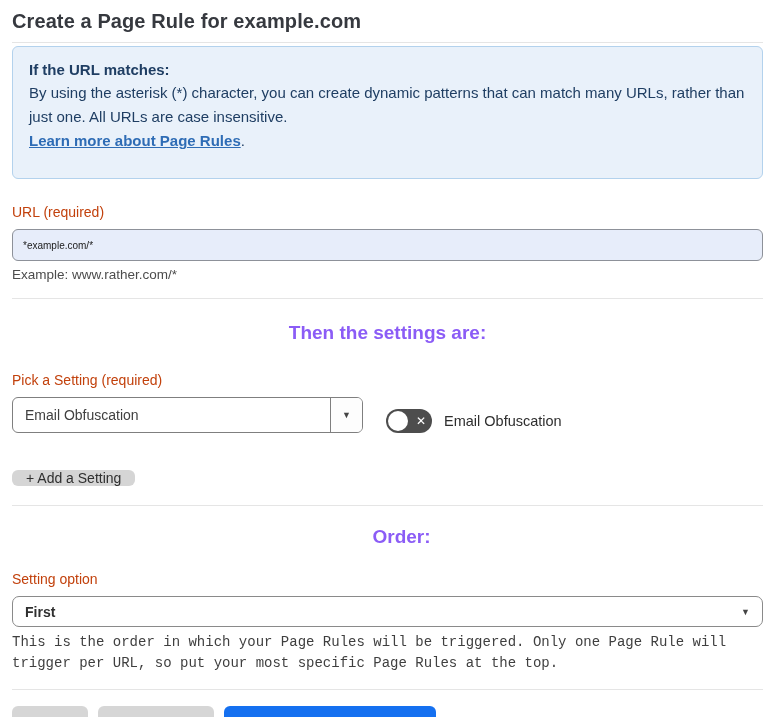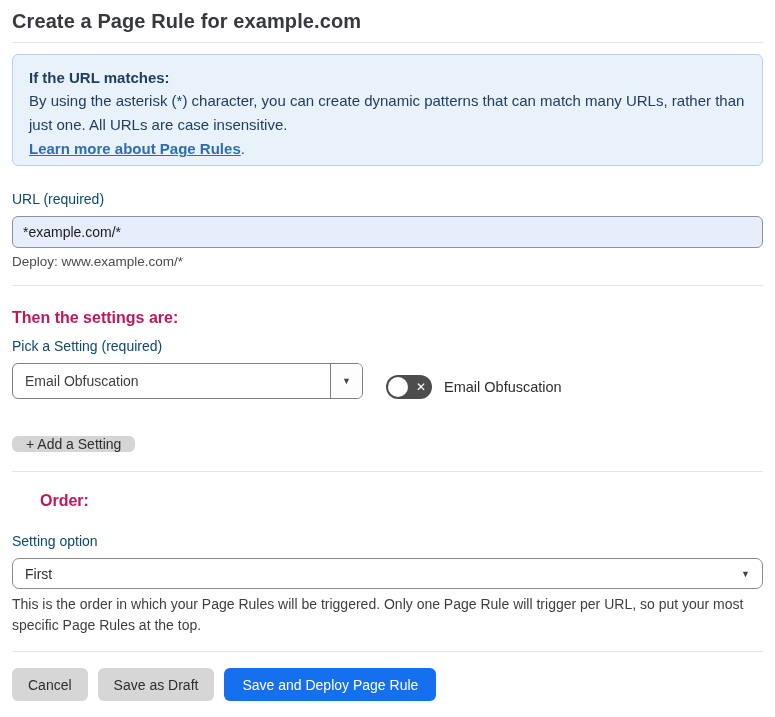--- a/index.html
+++ b/index.html
@@ -22,77 +22,78 @@
   }
   .divider {
     border: none;
     border-top: 1px solid #e5e5e5;
     height: 0;
   }
   .divider-top { margin-top: 9px; }
 
   
   .info-box {
-    margin-top: 11px;
+    margin-top: 3px;
     background: #e9f1fa;
     border: 1px solid #b3d2ed;
     border-radius: 6px;
-    padding: 11px 16px 4px 16px;
+    padding: 11px 16px 25px 16px;
     color: #1f3e63;
     font-size: 15px;
     line-height: 24px;
   }
   .info-box .info-heading {
     font-weight: bold;
     font-size: 15px;
     line-height: 23px;
   }
   .info-box .info-body { max-width: 720px; }
   .info-box a.info-link {
     color: #2e6cb5;
     text-decoration: underline;
     cursor: pointer;
     font-weight: bold;
   }
 
   .field-label {
     font-size: 14px;
-    color: #0c4a6e;
+    color: #c2410c;
     line-height: 17px;
   }
   .url-label { margin-top: 25px; }
 
   .url-input {
     display: block;
     width: 751px;
     height: 32px;
     margin-top: 8px;
     background: #e7edfa;
     border: 1px solid #8d9199;
     border-radius: 6px;
     padding: 0 10px;
     font-family: "Liberation Sans", "DejaVu Sans", sans-serif;
-    font-size: 14px;
+    font-size: 10px;
     color: #1b1b1b;
     outline: none;
   }
   .example-text {
     margin-top: 6px;
     font-size: 13.5px;
     color: #4c4c4c;
   }
   .divider-url { margin-top: 16px; }
 
   .section-heading {
-    font-size: 16px;
-    font-weight: bold;
-    color: #be185d;
+    font-size: 19px;
+    font-weight: bold;
+    color: #8b5cf6;
     margin-top: 23px;
-  }
-  .picker-label { margin-top: 11px; }
+    text-align: center;
+  }
+  .picker-label { margin-top: 28px; }
 
   .setting-row {
     margin-top: 8px;
     display: flex;
     align-items: flex-end;
   }
   .setting-select {
     width: 351px;
     height: 36px;
     border: 1px solid #7f7f7f;
@@ -188,29 +189,31 @@
     border: 1px solid #8a8a8a;
     border-radius: 7px;
     background: #ffffff;
     display: flex;
     align-items: center;
     justify-content: space-between;
     padding: 0 12px;
     font-size: 14px;
     color: #2f2f2f;
     cursor: pointer;
+    font-weight: bold;
   }
   .order-select .chevron { font-size: 9px; color: #454545; }
 
   .order-help {
     margin-top: 5px;
     font-size: 14px;
     color: #3f3f3f;
     line-height: 21px;
     max-width: 740px;
+    font-family: Liberation Mono, monospace;
   }
   .divider-order { margin-top: 15px; }
 
   .footer-actions {
     margin-top: 16px;
     display: flex;
     align-items: center;
   }
   .btn {
     height: 33px;
@@ -241,21 +244,21 @@
   <hr class="divider divider-top">
 
   <div class="info-box">
     <div class="info-heading">If the URL matches:</div>
     <div class="info-body">By using the asterisk (*) character, you can create dynamic patterns that can match many URLs, rather than just one. All URLs are case insensitive.</div>
     <div class="info-link-line"><a class="info-link">Learn more about Page Rules</a><span>.</span></div>
   </div>
 
   <div class="field-label url-label">URL (required)</div>
   <input class="url-input" type="text" value="*example.com/*" style="">
-  <div class="example-text">Deploy: www.example.com/*</div>
+  <div class="example-text">Example: www.rather.com/*</div>
 
   <hr class="divider divider-url">
 
   <h2 class="section-heading">Then the settings are:</h2>
 
   <div class="field-label picker-label">Pick a Setting (required)</div>
 
   <div class="setting-row">
     <div class="setting-select">
       <div class="select-value">Email Obfuscation</div>

